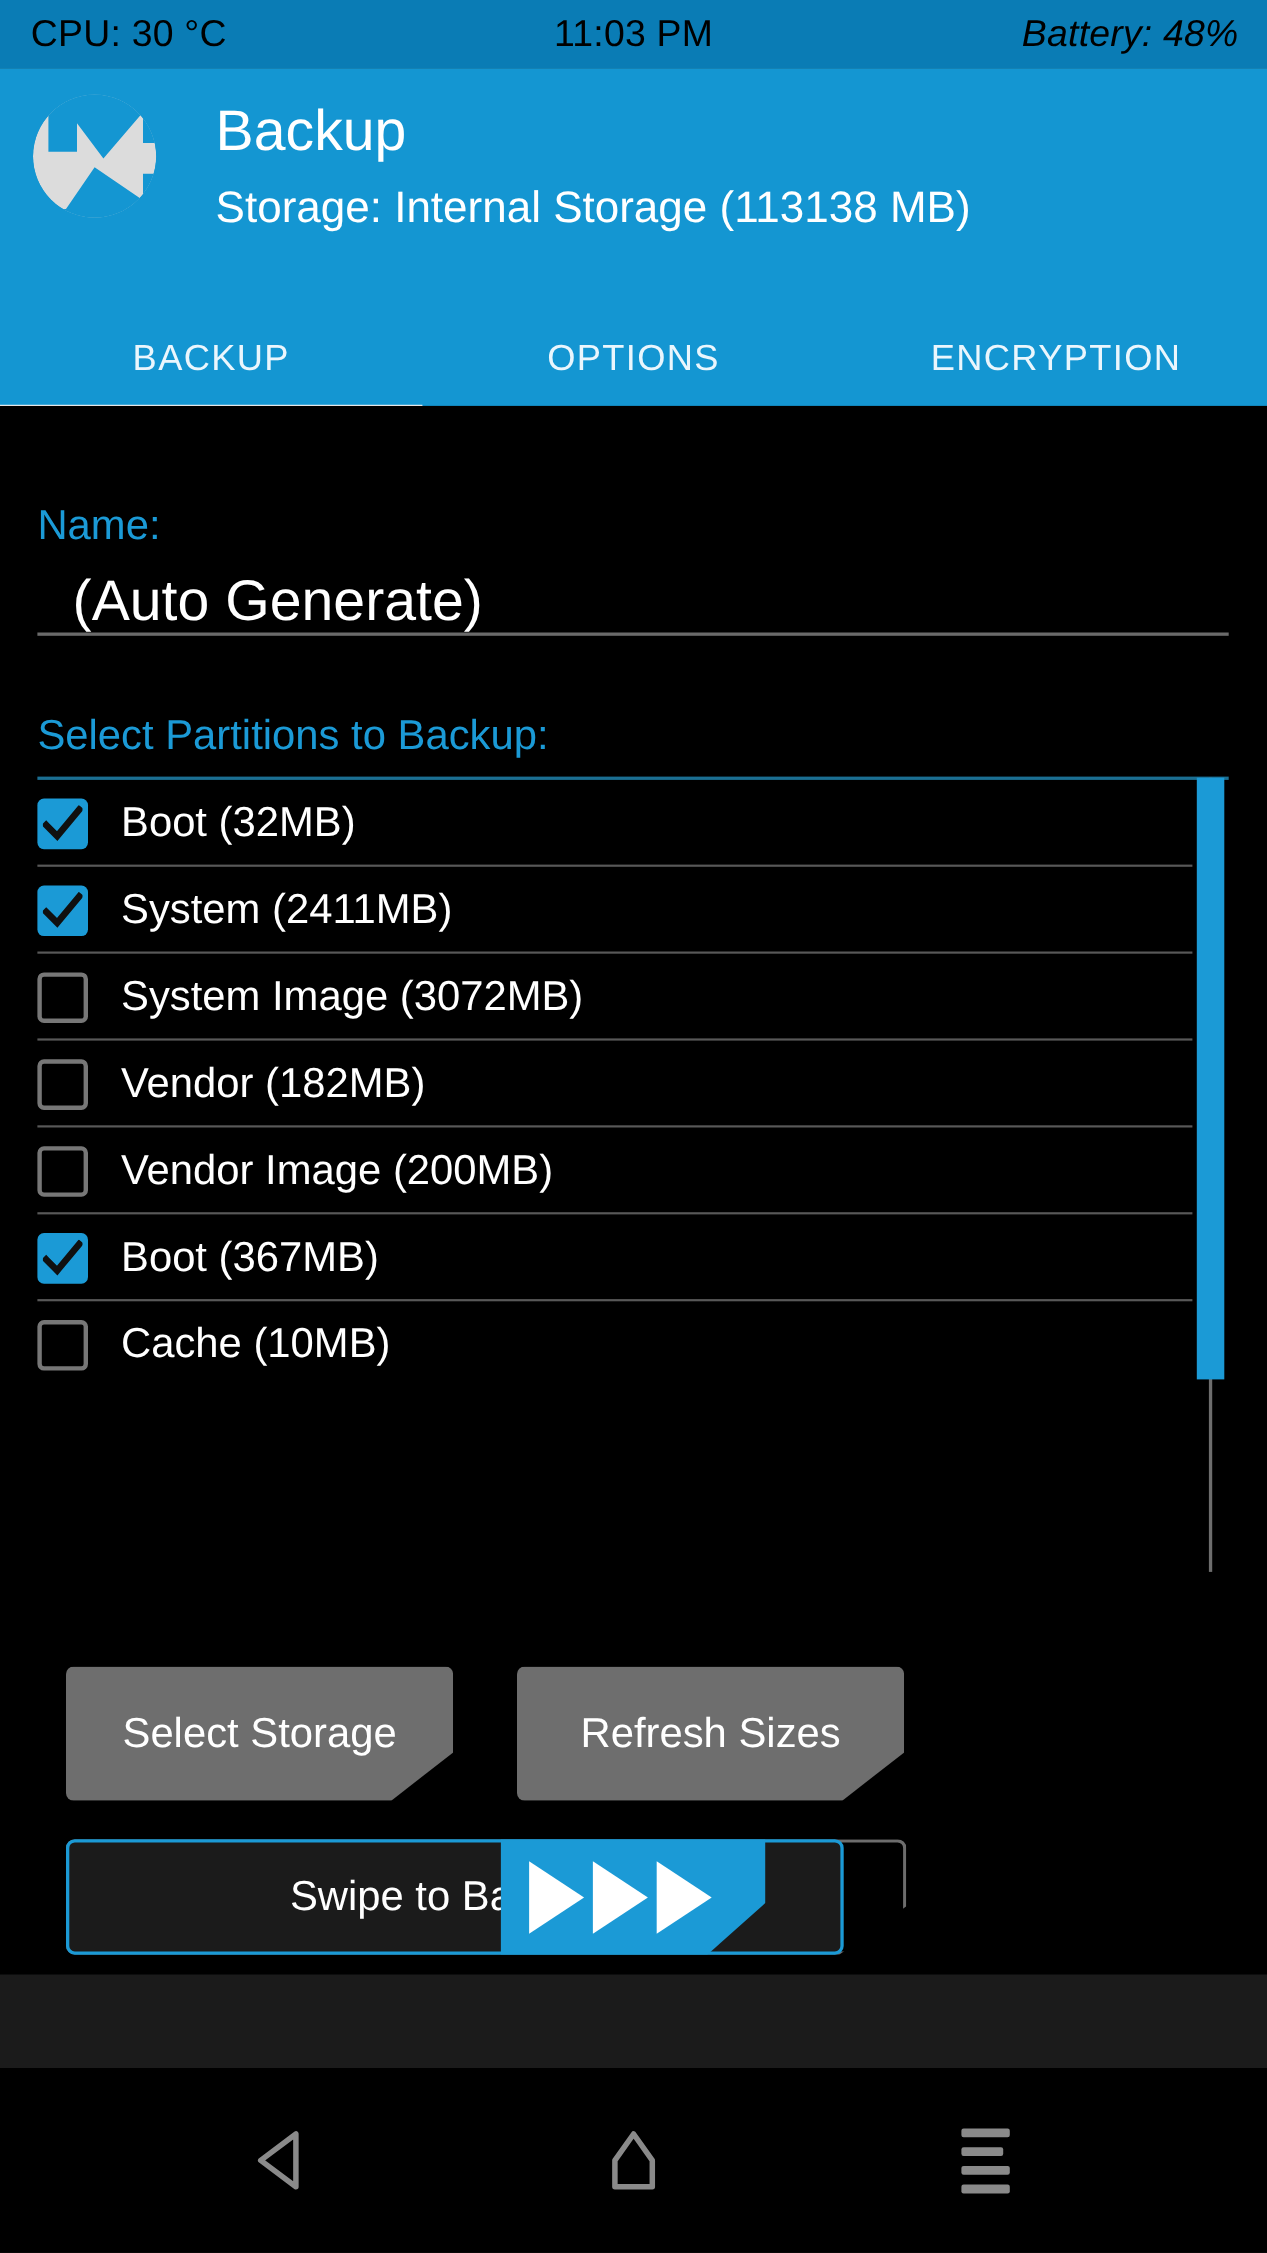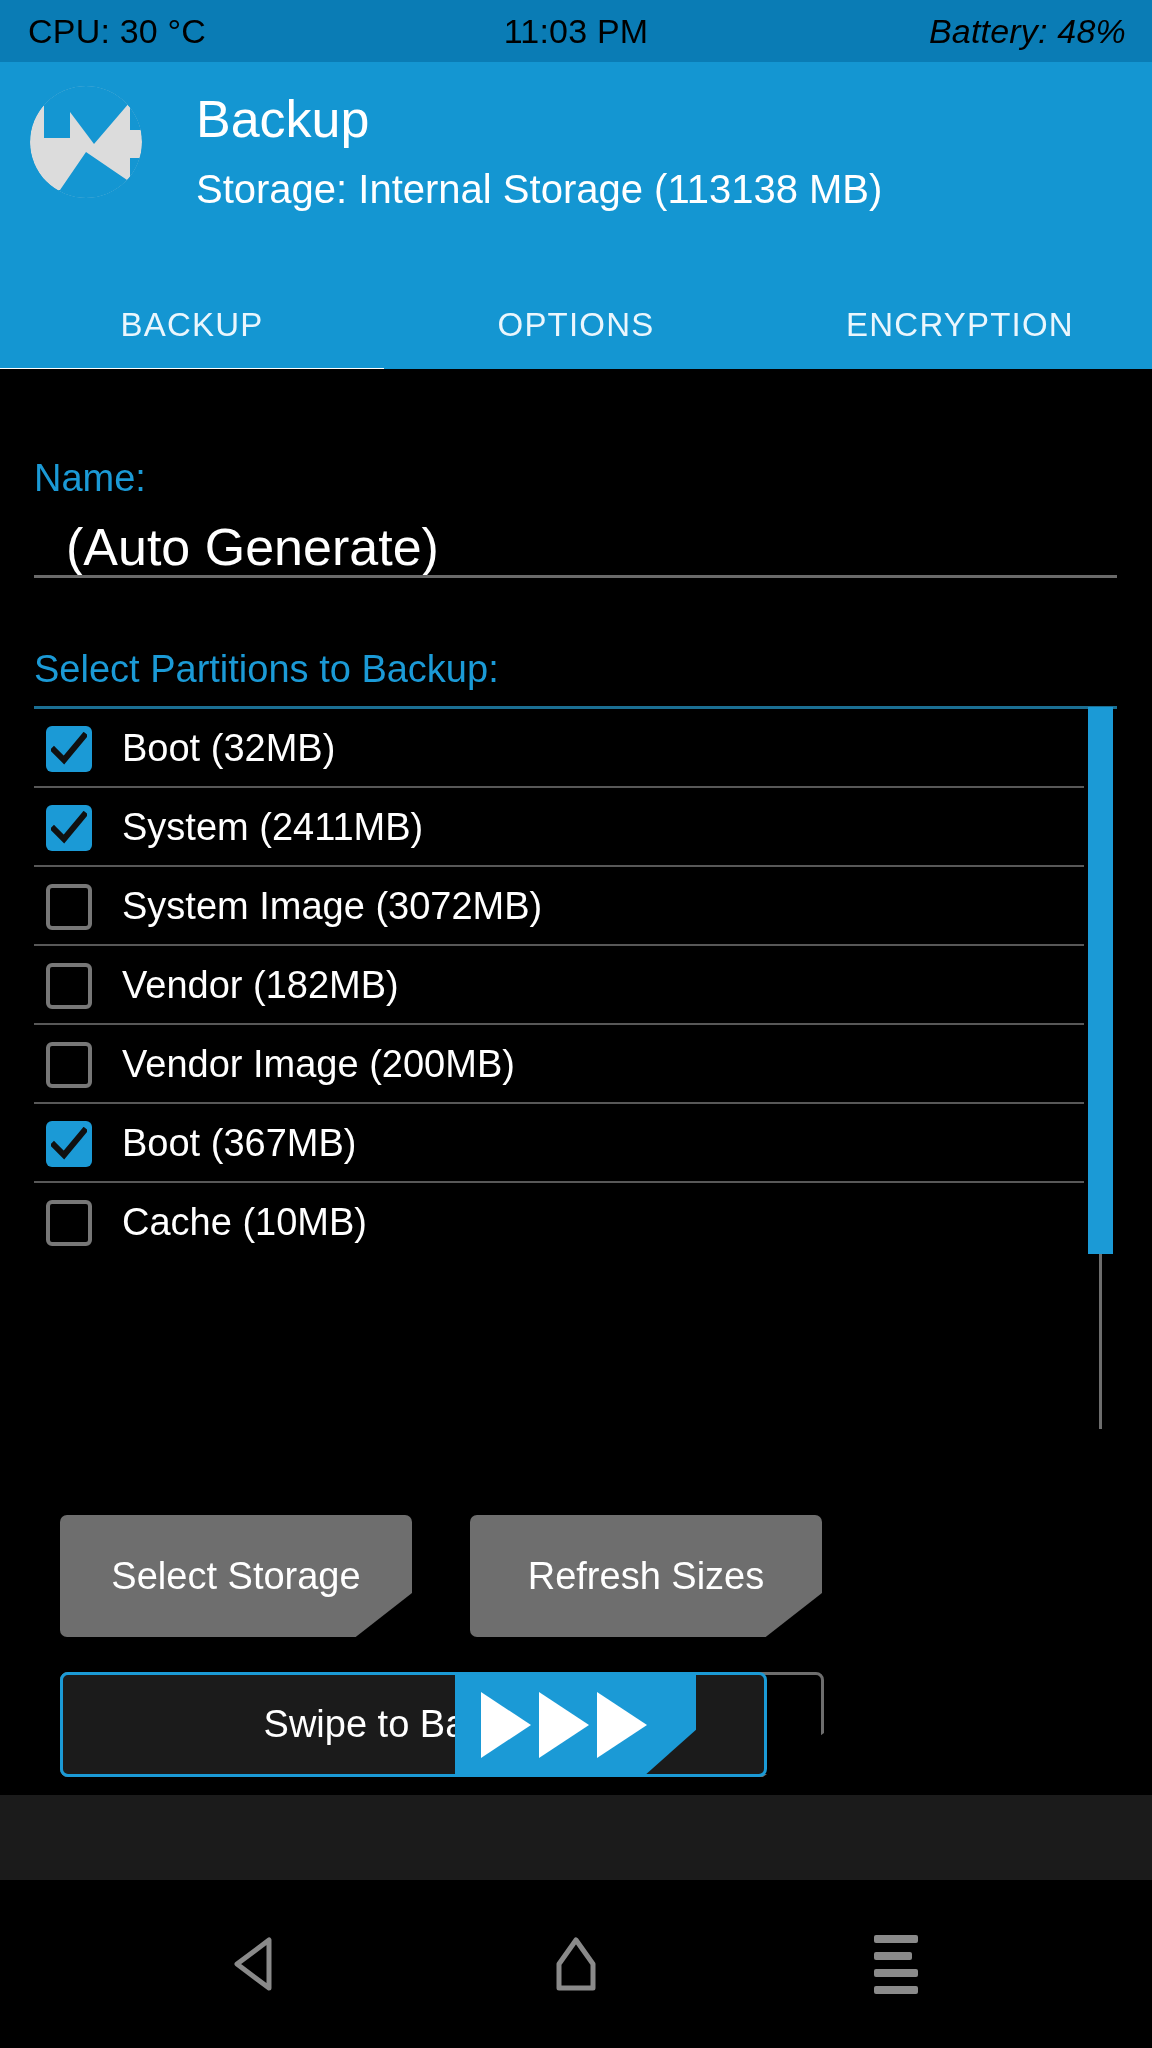--- a/index.html
+++ b/index.html
@@ -129,21 +129,21 @@
   .list {
     position: absolute;
     left: 0; top: 340px;
     width: 1152px;
   }
   .row {
     position: relative;
     height: 79px;
     display: flex;
     align-items: center;
-    padding-left: 46px;
+    padding-left: 34px;
     box-sizing: border-box;
   }
   .row .sep {
     position: absolute;
     left: 34px; bottom: 0;
     width: 1050px; height: 2px;
     background: #585858;
   }
 
   .cb {

